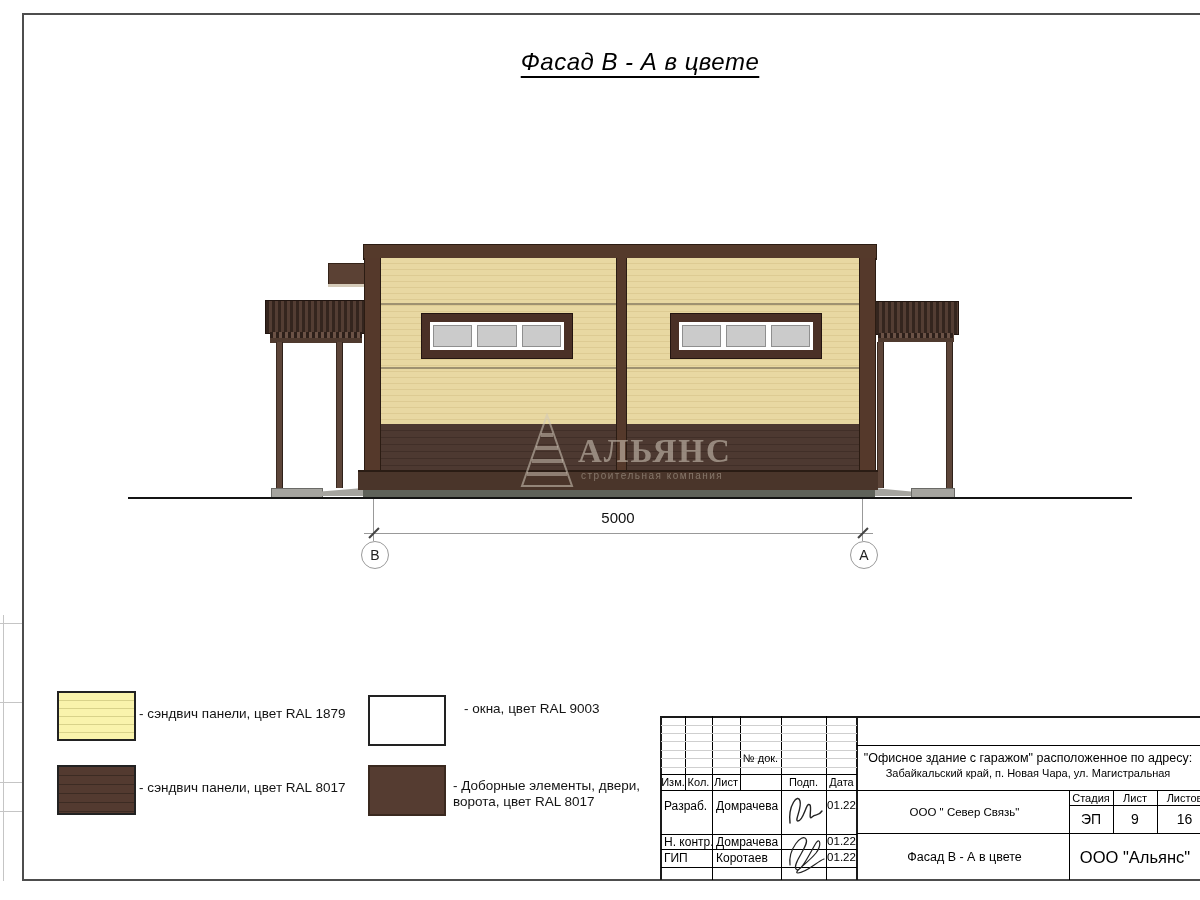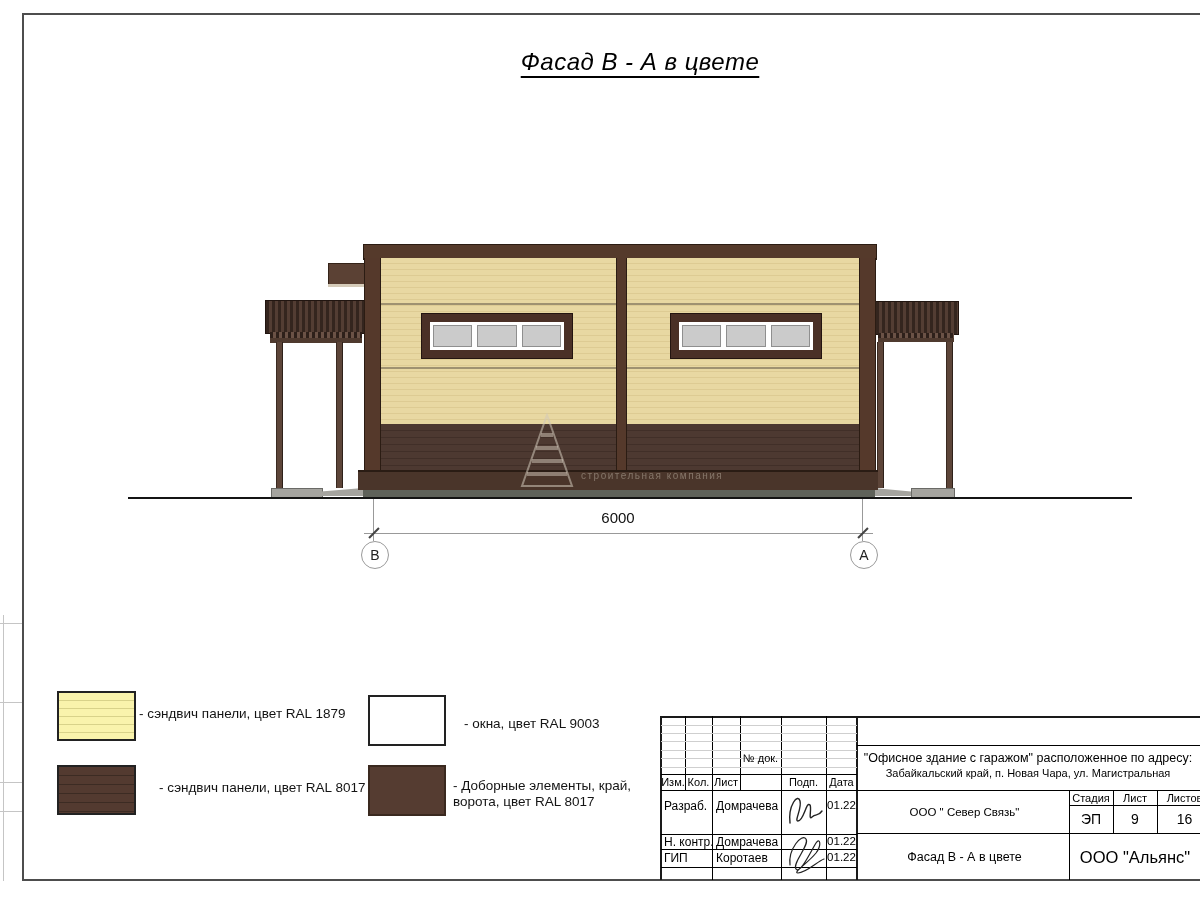--- a/index.html
+++ b/index.html
@@ -131,44 +131,45 @@
     </div>
   </div>
 
   <svg class="abs" style="left:520px;top:413px;" width="54" height="76" viewBox="0 0 54 76">
     <polygon points="27,2 52,73 2,73" fill="none" stroke="rgba(210,200,185,0.55)" stroke-width="2"></polygon>
     <line x1="21" y1="22" x2="33" y2="22" stroke="rgba(210,200,185,0.5)" stroke-width="4"></line>
     <line x1="16" y1="35" x2="38" y2="35" stroke="rgba(210,200,185,0.5)" stroke-width="4"></line>
     <line x1="12" y1="48" x2="43" y2="48" stroke="rgba(210,200,185,0.5)" stroke-width="4"></line>
     <line x1="7" y1="61" x2="47" y2="61" stroke="rgba(210,200,185,0.5)" stroke-width="4"></line>
   </svg>
+  <div class="wm-name" style="left:578px;top:433px;">АЛЬЯНС</div>
   <div class="wm-tag" style="left:581px;top:470px;">строительная компания</div>
 
   <div class="hl" style="left:128px;top:497px;width:1004px;height:2px;background:#141414;"></div>
 
   <div class="vl dim-line" style="left:373px;top:499px;height:42px;"></div>
   <div class="vl dim-line" style="left:862px;top:499px;height:42px;"></div>
   <div class="hl dim-line" style="left:364px;top:533px;width:509px;"></div>
   <div class="tick" style="left:367px;top:532px;"></div>
   <div class="tick" style="left:856px;top:532px;"></div>
-  <div class="dim-text ctr" style="left:568px;top:509px;width:100px;">6000</div>
+  <div class="dim-text ctr" style="left:568px;top:509px;width:100px;">5000</div>
   <div class="dim-circle" style="left:361px;top:541px;">В</div>
   <div class="dim-circle" style="left:850px;top:541px;">А</div>
 
   <div class="swatch sw-yellow" style="left:57px;top:691px;width:75px;height:46px;"></div>
   <div class="legend-text" style="left:139px;top:706px;">- сэндвич панели, цвет RAL 1879</div>
 
   <div class="swatch sw-brown" style="left:57px;top:765px;width:75px;height:46px;"></div>
-  <div class="legend-text" style="left:139px;top:780px;margin-left:20px;">- сэндвич панели, цвет RAL 8017</div>
+  <div class="legend-text" style="left:139px;top:780px;">- сэндвич панели, цвет RAL 8017</div>
 
   <div class="swatch sw-white" style="left:368px;top:695px;width:74px;height:47px;"></div>
-  <div class="legend-text" style="left:464px;top:716px;">- окна, цвет RAL 9003</div>
+  <div class="legend-text" style="left:464px;top:701px;">- окна, цвет RAL 9003</div>
 
   <div class="swatch sw-solid" style="left:368px;top:765px;width:74px;height:47px;"></div>
-  <div class="legend-text" style="left:453px;top:778px;">- Доборные элементы, край,</div>
+  <div class="legend-text" style="left:453px;top:778px;">- Доборные элементы, двери,</div>
   <div class="legend-text" style="left:453px;top:794px;">ворота, цвет RAL 8017</div>
 
   <div class="vl thick" style="left:660px;top:716px;height:164px;width:2px;"></div>
   <div class="hl thick" style="left:660px;top:716px;width:540px;height:2px;"></div>
   <div class="vl thick" style="left:856px;top:716px;height:164px;width:2px;"></div>
 
   <div class="vl" style="left:685px;top:716px;height:74px;"></div>
   <div class="vl" style="left:712px;top:716px;height:164px;"></div>
   <div class="vl" style="left:740px;top:716px;height:74px;"></div>
   <div class="vl" style="left:781px;top:716px;height:164px;"></div>

